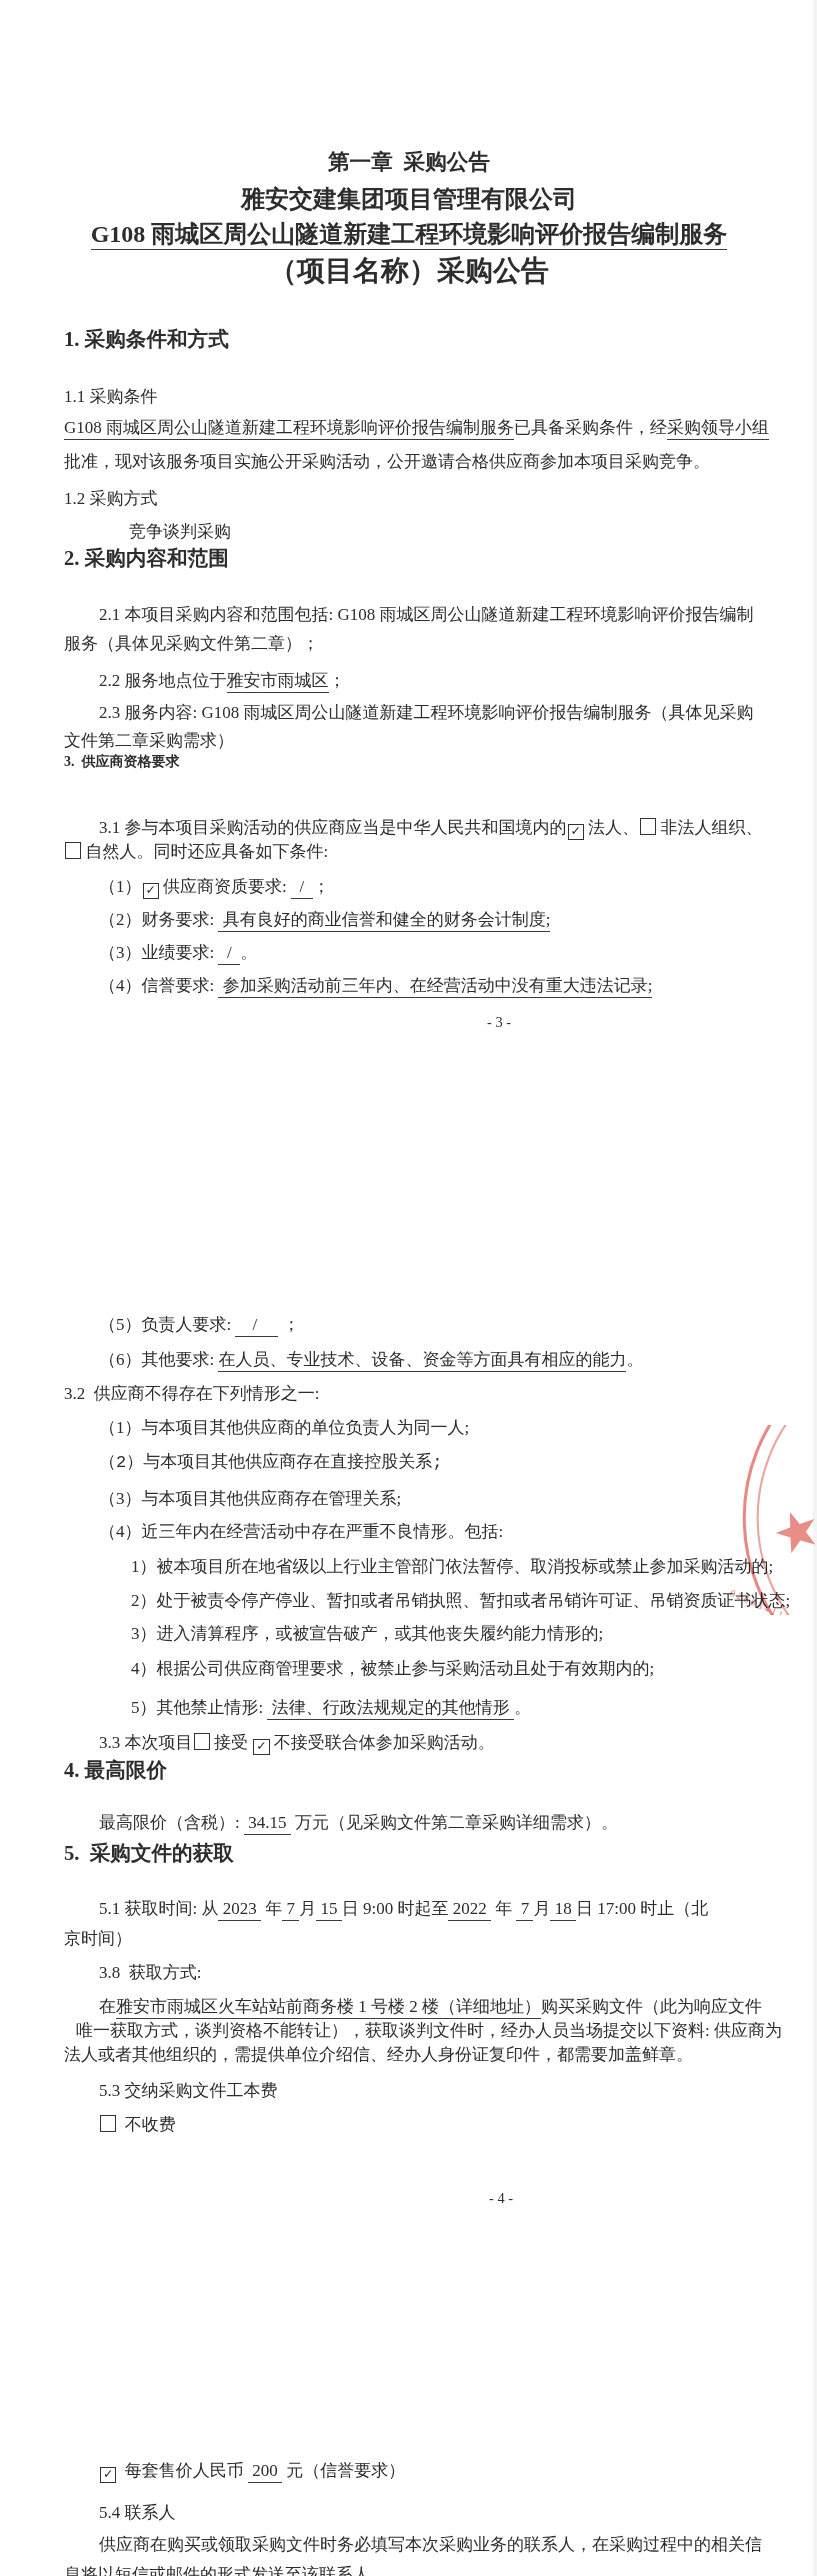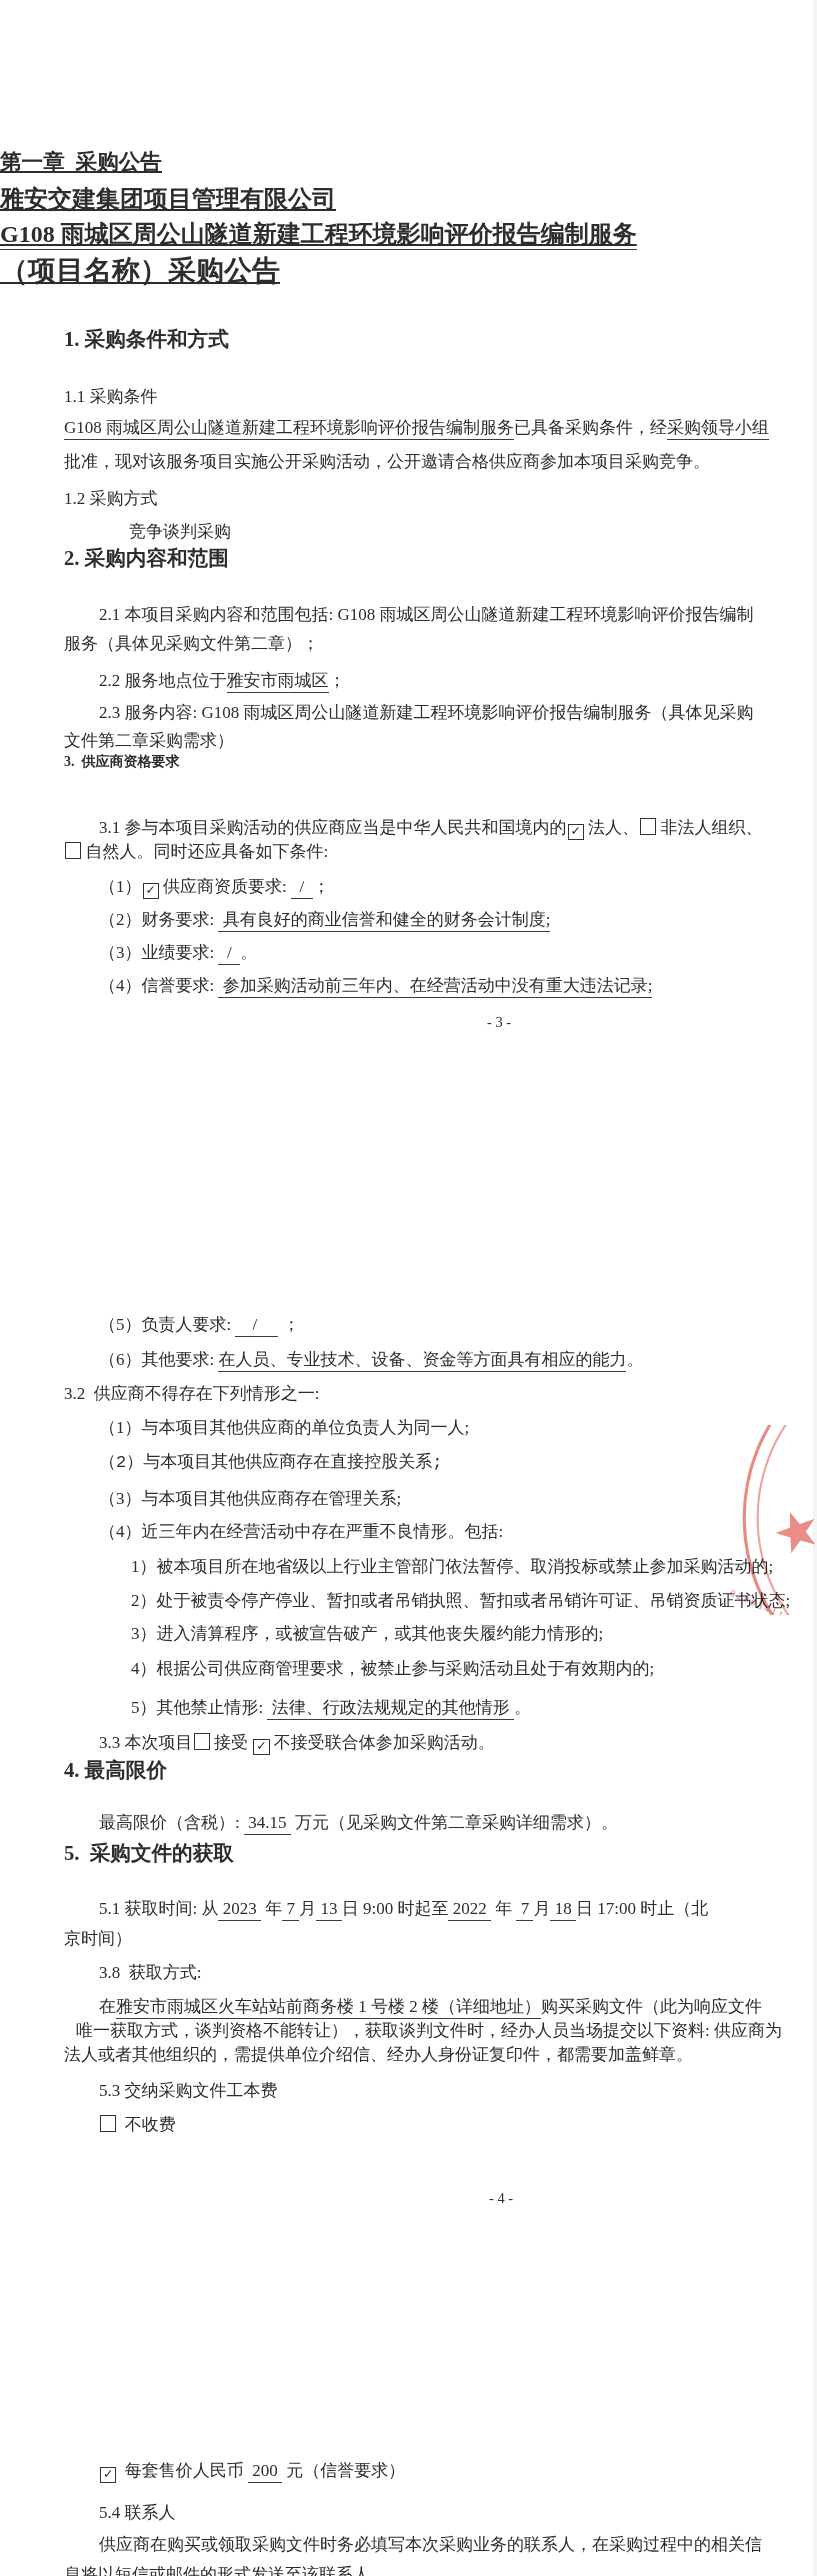--- a/index.html
+++ b/index.html
@@ -1,21 +1,21 @@
 <!DOCTYPE html>
 <html style="font-size:8.2px"><head>
 <meta charset="utf-8">
 <style>
   html,body{margin:0;padding:0;background:#ffffff;}
   body{width:818px;height:3468px;position:relative;overflow:hidden;
        font-family:"Liberation Serif", serif;}
   .page{position:absolute;left:0;top:0;width:818px;height:3468px;background:#fff;overflow:hidden;}
   .line{position:absolute;font-size:17px;line-height:1.25;color:#2d2d2d;white-space:pre;}
   .bold{font-weight:bold;}
-  .center{left:0;right:0;text-align:left;text-decoration:underline;}
+  .center{left:0;right:0;text-align:center;}
   .ul{border-bottom:1px solid #3c3c3c;padding-bottom:1.5px;}
   .cbx{display:inline-block;width:14.4px;height:14.4px;border:1px solid #333;margin:0 4.1px 0 1px;
        vertical-align:-1.5px;text-align:center;line-height:13.4px;font-size:12.4px;color:#222;}
   .stamp{position:absolute;mix-blend-mode:multiply;opacity:.9;pointer-events:none;}
   .edge-shade{position:absolute;right:0;top:0;width:4.6px;height:100%;background:#f4f4f4;}
 </style>
 </head>
 <body>
 
 <div class="page">
@@ -56,21 +56,21 @@
       <div class="line" style="top: 1521px; left: 99px;"><span>（4）近三年内在经营活动中存在严重不良情形。包括:</span></div>
       <div class="line" style="top: 1556px; left: 131px;"><span>1）被本项目所在地省级以上行业主管部门依法暂停、取消投标或禁止参加采购活动的;</span></div>
       <div class="line" style="top: 1590px; left: 131px;"><span>2）处于被责令停产停业、暂扣或者吊销执照、暂扣或者吊销许可证、吊销资质证书状态;</span></div>
       <div class="line" style="top: 1623px; left: 131px;"><span>3）进入清算程序，或被宣告破产，或其他丧失履约能力情形的;</span></div>
       <div class="line" style="top: 1658px; left: 131px;"><span>4）根据公司供应商管理要求，被禁止参与采购活动且处于有效期内的;</span></div>
       <div class="line" style="top: 1697px; left: 131px;"><span>5）其他禁止情形: </span><span class="ul"> 法律、行政法规规定的其他情形 </span><span>。</span></div>
       <div class="line" style="top: 1732px; left: 99px;"><span>3.3 本次项目</span><span class="cbx"></span><span>接受 </span><span class="cbx chk">✓</span><span>不接受联合体参加采购活动。</span></div>
       <div class="line bold" style="top: 1758px; left: 64px; font-size: 20.6px;"><span>4. 最高限价</span></div>
       <div class="line" style="top: 1812px; left: 99px;"><span>最高限价（含税）: </span><span class="ul"> 34.15 </span><span> 万元（见采购文件第二章采购详细需求）。</span></div>
       <div class="line bold" style="top: 1841px; left: 64px; font-size: 20.6px;"><span>5.  采购文件的获取</span></div>
-      <div class="line" style="top: 1898px; left: 99px;"><span>5.1 获取时间: 从</span><span class="ul"> 2023 </span><span> 年</span><span class="ul"> 7 </span><span>月</span><span class="ul"> 13 </span><span>日 9:00 时起至</span><span class="ul"> 2022 </span><span> 年 </span><span class="ul"> 7 </span><span>月</span><span class="ul"> 18 </span><span>日 17:00 时止（北</span></div>
+      <div class="line" style="top: 1898px; left: 99px;"><span>5.1 获取时间: 从</span><span class="ul"> 2023 </span><span> 年</span><span class="ul"> 7 </span><span>月</span><span class="ul"> 15 </span><span>日 9:00 时起至</span><span class="ul"> 2022 </span><span> 年 </span><span class="ul"> 7 </span><span>月</span><span class="ul"> 18 </span><span>日 17:00 时止（北</span></div>
       <div class="line" style="top: 1928px; left: 64px;"><span>京时间）</span></div>
       <div class="line" style="top: 1962px; left: 99px;"><span>3.8  获取方式:</span></div>
       <div class="line" style="top: 1996px; left: 99px;"><span>在</span><span class="ul">雅安市雨城区火车站站前商务楼 1 号楼 2 楼（详细地址）</span><span>购买采购文件（此为响应文件</span></div>
       <div class="line" style="top: 2020px; left: 64px; padding-left: 12px;"><span>唯一获取方式，谈判资格不能转让），获取谈判文件时，经办人员当场提交以下资料: 供应商为</span></div>
       <div class="line" style="top: 2044px; left: 64px;"><span>法人或者其他组织的，需提供单位介绍信、经办人身份证复印件，都需要加盖鲜章。</span></div>
       <div class="line" style="top: 2080px; left: 99px;"><span>5.3 交纳采购文件工本费</span></div>
       <div class="line" style="top: 2114px; left: 99px;"><span class="cbx"></span><span> 不收费</span></div>
       <div class="line" style="top: 2189px; left: 489px; font-size: 14.4px;"><span>- 4 -</span></div>
       <div class="line" style="top: 2460px; left: 99px;"><span class="cbx chk">✓</span><span> 每套售价人民币 </span><span class="ul"> 200 </span><span> 元（信誉要求）</span></div>
       <div class="line" style="top: 2502px; left: 99px;"><span>5.4 联系人</span></div>

